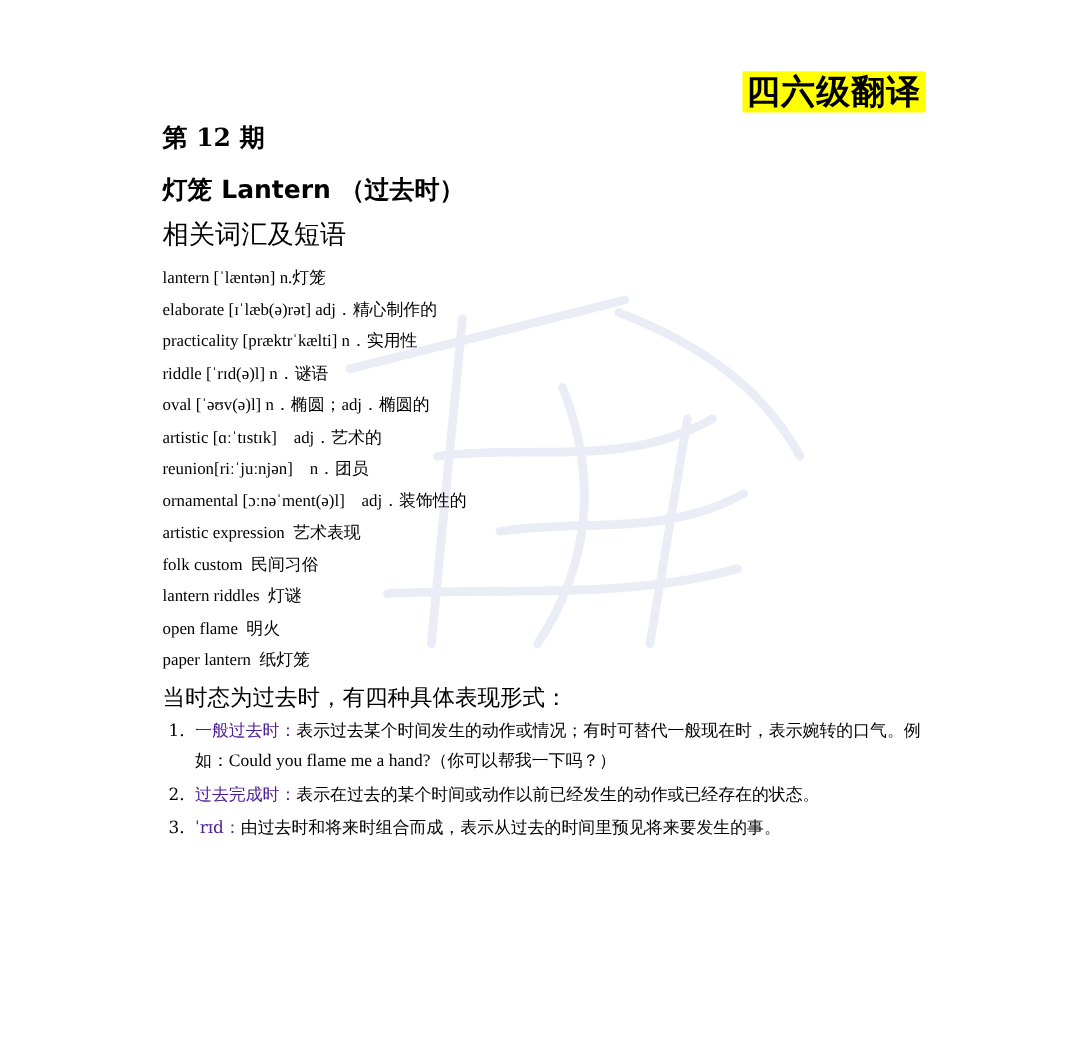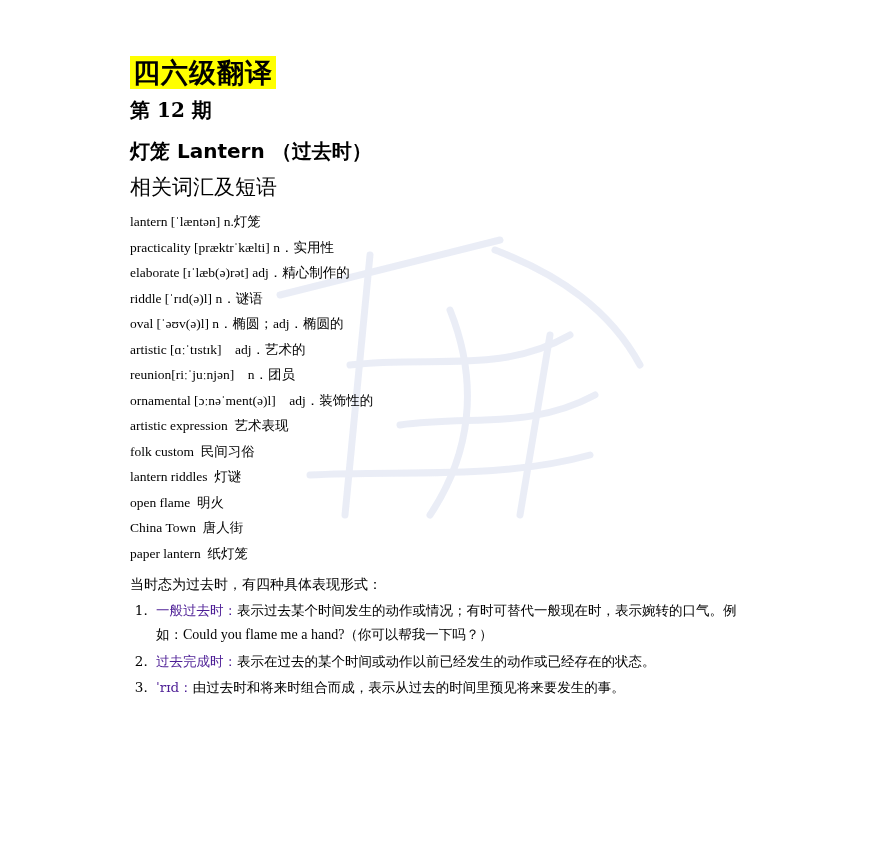--- a/index.html
+++ b/index.html
@@ -30,21 +30,21 @@
     width: 420px;
     height: 330px;
     pointer-events: none;
     z-index: 0;
     opacity: 0.55;
   }
   .watermark svg { display:block; }
   .content { position: relative; z-index: 2; }
 
   .doc-title {
-    text-align: left;
+    text-align: right;
     font-family: "DejaVu Sans", sans-serif;
     font-weight: bold;
     font-size: 27px;
     letter-spacing: 1px;
     margin: 0 0 6px 0;
   }
   .doc-title span.hl {
     background: #ffff00;
     padding: 1px 3px;
   }
@@ -79,21 +79,21 @@
     white-space: pre-wrap;
   }
   .grammar-head {
     font-family: "DejaVu Sans", sans-serif;
     font-weight: bold;
     font-size: 18px;
     margin: 30px 0 8px 0;
   }
   .grammar-intro {
     font-family: "DejaVu Serif", serif;
-    font-size: 14px;
+    font-size: 18px;
     line-height: 24px;
     margin: 0 0 2px 0;
   }
   ol.grammar-list {
     margin: 0;
     padding-left: 22px;
     font-family: "DejaVu Serif", serif;
     font-size: 13.5px;
     line-height: 24px;
   }
@@ -133,32 +133,31 @@
     <div class="doc-title"><span class="hl">四六级翻译</span></div>
 
     <div class="issue">第 12 期</div>
 
     <div class="section-head">灯笼  Lantern  （过去时）</div>
 
     <div class="sub-head">相关词汇及短语</div>
 
     <ul class="vocab-list">
       <li>lantern [ˈlæntən] n.灯笼</li>
+      <li>elaborate [ɪˈlæb(ə)rət] adj．精心制作的</li>
       <li>practicality [præktrˈkælti] n．实用性</li>
-      <li>elaborate [ɪˈlæb(ə)rət] adj．精心制作的</li>
       <li>riddle [ˈrɪd(ə)l] n．谜语</li>
       <li>oval [ˈəʊv(ə)l] n．椭圆；adj．椭圆的</li>
       <li>artistic [ɑːˈtɪstɪk]    adj．艺术的</li>
       <li>reunion[riːˈjuːnjən]    n．团员</li>
       <li>ornamental [ɔːnəˈment(ə)l]    adj．装饰性的</li>
       <li>artistic expression  艺术表现</li>
       <li>folk custom  民间习俗</li>
       <li>lantern riddles  灯谜</li>
       <li>open flame  明火</li>
-      <li>China Town  唐人街</li>
       <li>paper lantern  纸灯笼</li>
     </ul>
 
 
     <div class="grammar-intro">当时态为过去时，有四种具体表现形式：</div>
 
     <ol class="grammar-list">
       <li>
         <span class="term">一般过去时：</span><span>表示过去某个时间发生的动作或情况；有时可替代一般现在时，表示婉转的口气。例如：</span><span class="en-inline">Could you flame me a hand?</span><span>（你可以帮我一下吗？）</span>
       </li>

